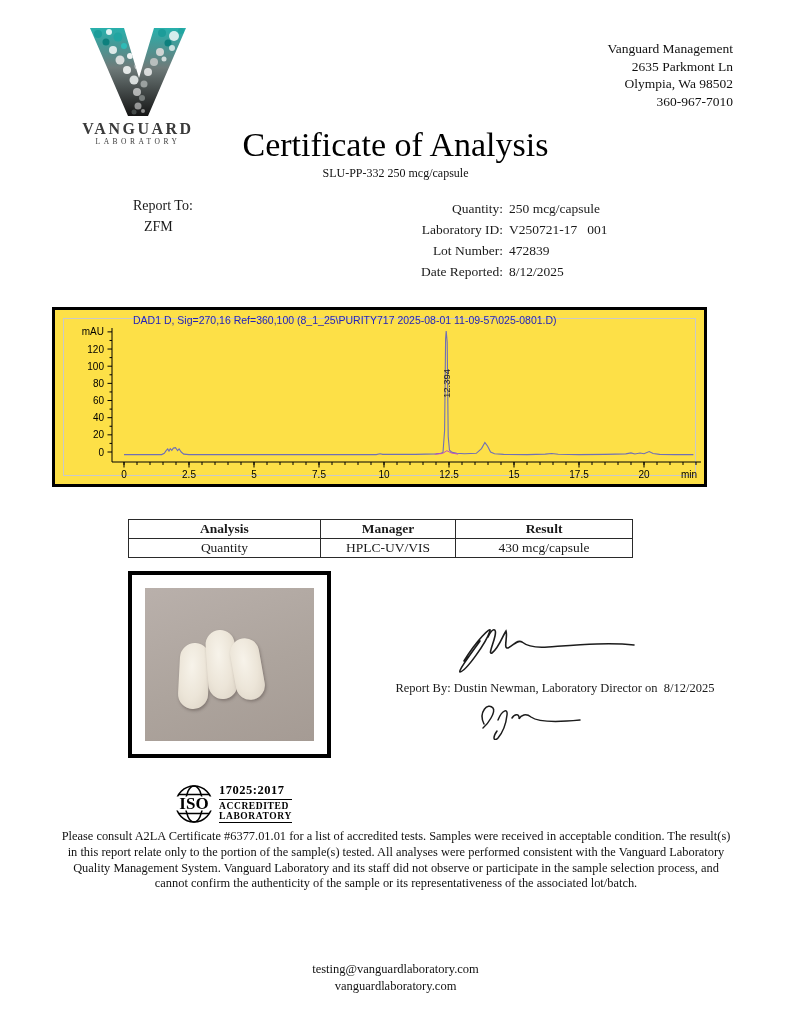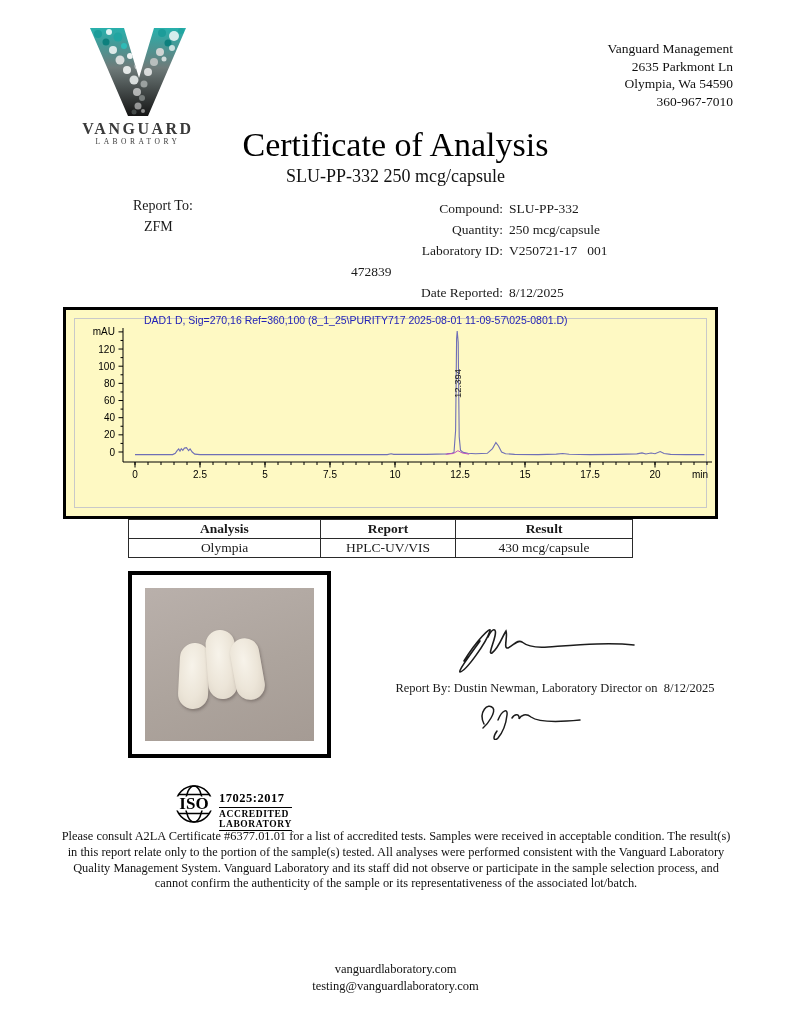--- a/index.html
+++ b/index.html
@@ -10,32 +10,32 @@
     font-family:"Liberation Serif", serif; color:#1a1a1a;
   }
   .abs { position:absolute; }
 
   
   .logo-wrap { left:73px; top:26px; width:130px; text-align:center; }
   .logo-brand { font-weight:bold; font-size:16px; letter-spacing:2.5px; color:#3a3a3a; margin-top:-2px; }
   .logo-sub { font-size:7.5px; letter-spacing:3.5px; color:#3a3a3a; margin-top:-1px; }
   .address { right:58px; top:40px; text-align:right; font-size:13.5px; line-height:17.5px; color:#111; }
   .doc-title { left:0; top:126px; width:100%; text-align:center; font-size:34px; color:#000; }
-  .doc-subtitle { left:0; top:166px; width:100%; text-align:center; font-size:18px; color:#111; }
+  .doc-subtitle { left:0; top:166px; width:100%; text-align:center; font-size:12px; color:#111; }
 
   
   .report-to-label { left:133px; top:198px; font-size:14px; }
   .report-to-value { left:144px; top:219px; font-size:14px; font-weight:normal; }
   .info-block { left:345px; top:198px; font-size:13.5px; }
   .info-row { display:flex; line-height:21px; }
   .info-label { width:158px; text-align:right; }
   .info-value { padding-left:6px; white-space:pre-wrap; }
 
   
-  .chrom-box { left:63px; top:307px; width:655px; height:212px; border:3px solid #000; background:#fef9c3; }
+  .chrom-box { left:52px; top:307px; width:655px; height:180px; border:3px solid #000; background:#fde047; }
   .chrom-inner-border { position:absolute; left:8px; top:8px; right:8px; bottom:8px; border:1px solid #c9c9c9; }
   .chrom-title { position:absolute; left:78px; top:4px; font-family:"Liberation Sans", sans-serif; font-size:10.5px; color:#2323b6; }
   .chrom-svg { position:absolute; left:0; top:0; }
 
   
   .results-table { left:128px; top:519px; border-collapse:collapse; font-size:13.5px; }
   .results-table th, .results-table td { border:1.5px solid #2a2a2a; text-align:center; padding:1px 4px; }
   .results-table th { font-weight:bold; }
   .col-analysis { width:192px; } .col-method { width:135px; } .col-result { width:177px; }
 
@@ -51,21 +51,21 @@
 
   
   .sig1 { left:450px; top:615px; }
   .sig2 { left:468px; top:698px; }
   .sig-line1 { left:383px; top:681px; width:344px; text-align:center; font-size:12.5px; white-space:pre-wrap; }
   .sig-line2 { left:383px; top:739px; width:344px; text-align:center; font-size:12.5px; white-space:pre-wrap; }
 
   
   .iso-wrap { left:173px; top:783px; display:flex; align-items:flex-start; }
   .iso-text { margin-left:4px; font-family:"Liberation Serif", serif; color:#000; }
-  .iso-line1 { font-size:12.5px; font-weight:bold; letter-spacing:.5px; border-bottom:1.5px solid #000; padding-bottom:1px;margin-top:8px; }
+  .iso-line1 { font-size:12.5px; font-weight:bold; letter-spacing:.5px; border-bottom:1.5px solid #000; padding-bottom:1px; }
   .iso-line2 { font-size:9.5px; font-weight:bold; letter-spacing:.6px; margin-top:1px; }
   .iso-line3 { font-size:9.5px; font-weight:bold; letter-spacing:.6px; border-bottom:1.5px solid #000; padding-bottom:1px; }
 
   
   .disclaimer { left:57px; top:829px; width:678px; text-align:center; font-size:12.4px; line-height:15.8px; color:#111; }
   .site-footer { left:0; top:961px; width:100%; text-align:center; font-size:12.5px; line-height:17px; color:#111; }
 </style>
 </head>
 <body>
 
@@ -113,44 +113,41 @@
           <circle cx="61" cy="85" r="2" fill="#ffffff" opacity=".5"></circle>
       </g>
     </svg>
     <div class="logo-brand">VANGUARD</div>
     <div class="logo-sub">LABORATORY</div>
   </div>
 
   <div class="abs address">
     <div>Vanguard Management</div>
     <div>2635 Parkmont Ln</div>
-    <div>Olympia, Wa 54590</div>
+    <div>Olympia, Wa 98502</div>
     <div>360-967-7010</div>
   </div>
 
   <div class="abs doc-title">Certificate of Analysis</div>
   <div class="abs doc-subtitle">SLU-PP-332 250 mcg/capsule</div>
 
   <div class="abs report-to-label">Report To:</div>
   <div class="abs report-to-value">ZFM</div>
 
   <div class="abs info-block">
-    <div class="info-row">
-      <div class="info-label">Compound:</div>
-      <div class="info-value">SLU-PP-332</div>
-    </div>
     <div class="info-row">
       <div class="info-label">Quantity:</div>
       <div class="info-value">250 mcg/capsule</div>
     </div>
     <div class="info-row">
       <div class="info-label">Laboratory ID:</div>
       <div class="info-value">V250721-17&nbsp;&nbsp;&nbsp;001</div>
     </div>
     <div class="info-row">
+      <div class="info-label">Lot Number:</div>
       <div class="info-value">472839</div>
     </div>
     <div class="info-row">
       <div class="info-label">Date Reported:</div>
       <div class="info-value">8/12/2025</div>
     </div>
   </div>
 
   <div class="abs chrom-box">
     <div class="chrom-inner-border"></div>
@@ -248,27 +245,27 @@
         <polyline points="69.0,144.6 89.8,144.6 106.7,144.6 109.3,143.3 111.1,140.7 112.7,139.0 114.0,141.1 115.3,138.6 116.8,140.3 118.4,138.1 120.5,137.7 122.6,140.7 124.1,139.0 126.2,142.0 128.8,144.1 134.0,144.6 173.0,144.6 225.0,144.6 277.0,144.6 321.2,144.6 325.1,143.7 327.7,144.4 360.2,144.4 370.6,144.1 381.0,143.9 385.7,143.3 388.0,142.4 389.6,120.5 390.6,28.7 391.2,21.0 392.2,32.2 393.2,126.6 394.5,140.3 397.1,142.4 401.8,143.3 409.6,143.7 421.3,143.3 426.5,138.6 429.9,132.6 432.5,136.0 435.6,142.0 439.5,143.7 448.6,144.4 472.0,144.6 490.2,144.1 496.7,143.5 503.2,144.2 524.0,144.6 550.0,144.4 570.8,143.9 576.0,142.9 579.9,144.0 585.1,143.0 589.0,143.7 594.2,141.6 598.1,143.5 604.6,144.4 620.2,144.6 638.4,144.6" fill="none" stroke="#6f6fb5" stroke-width="1.1"></polyline>
         <polyline points="379.7,144.2 387.5,143.5 391.9,140.7 396.1,142.9 403.1,144.2" fill="none" stroke="#c050c0" stroke-width="1"></polyline>
         <text x="395.244" y="88" text-anchor="start" font-size="9.5" font-family="Liberation Sans, sans-serif" fill="#222" transform="rotate(-90 395.244 88)">12.394</text>
       </svg>
   </div>
 
   <table class="abs results-table">
     <thead>
       <tr>
         <th class="col-analysis">Analysis</th>
-        <th class="col-method">Report</th>
+        <th class="col-method">Manager</th>
         <th class="col-result">Result</th>
       </tr>
     </thead>
     <tbody>
       <tr>
-        <td>Olympia</td>
+        <td>Quantity</td>
         <td>HPLC-UV/VIS</td>
         <td>430 mcg/capsule</td>
       </tr>
     </tbody>
   </table>
 
   <div class="abs photo-frame">
     <div class="photo">
       <div class="capsule cap-left"></div>
       <div class="capsule cap-mid"></div>
@@ -305,17 +302,17 @@
     <div class="iso-text">
       <div class="iso-line1">17025:2017</div>
       <div class="iso-line2">ACCREDITED</div>
       <div class="iso-line3">LABORATORY</div>
     </div>
   </div>
 
   <div class="abs disclaimer">Please consult A2LA Certificate #6377.01.01 for a list of accredited tests. Samples were received in acceptable condition. The result(s) in this report relate only to the portion of the sample(s) tested. All analyses were performed consistent with the Vanguard Laboratory Quality Management System. Vanguard Laboratory and its staff did not observe or participate in the sample selection process, and cannot confirm the authenticity of the sample or its representativeness of the associated lot/batch.</div>
 
   <div class="abs site-footer">
+    <div>testing@vanguardlaboratory.com</div>
     <div>vanguardlaboratory.com</div>
-    <div>testing@vanguardlaboratory.com</div>
   </div>
 
 </div>
 
 </body></html>

